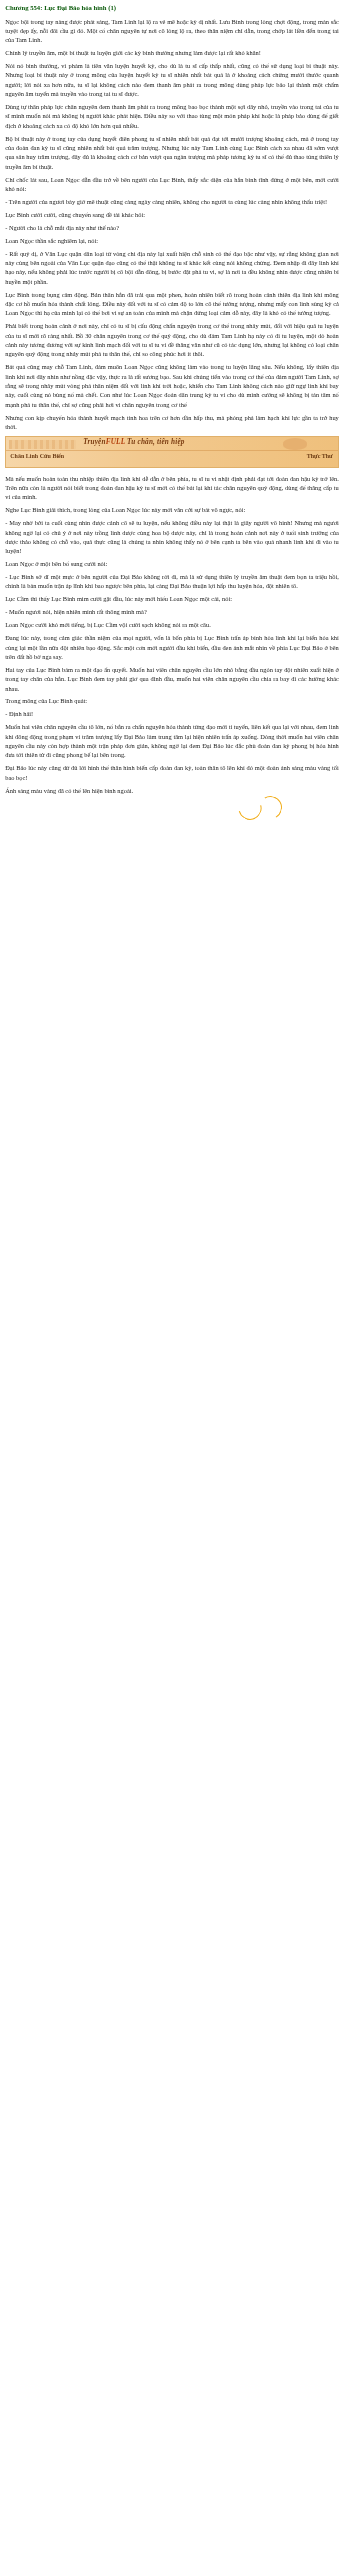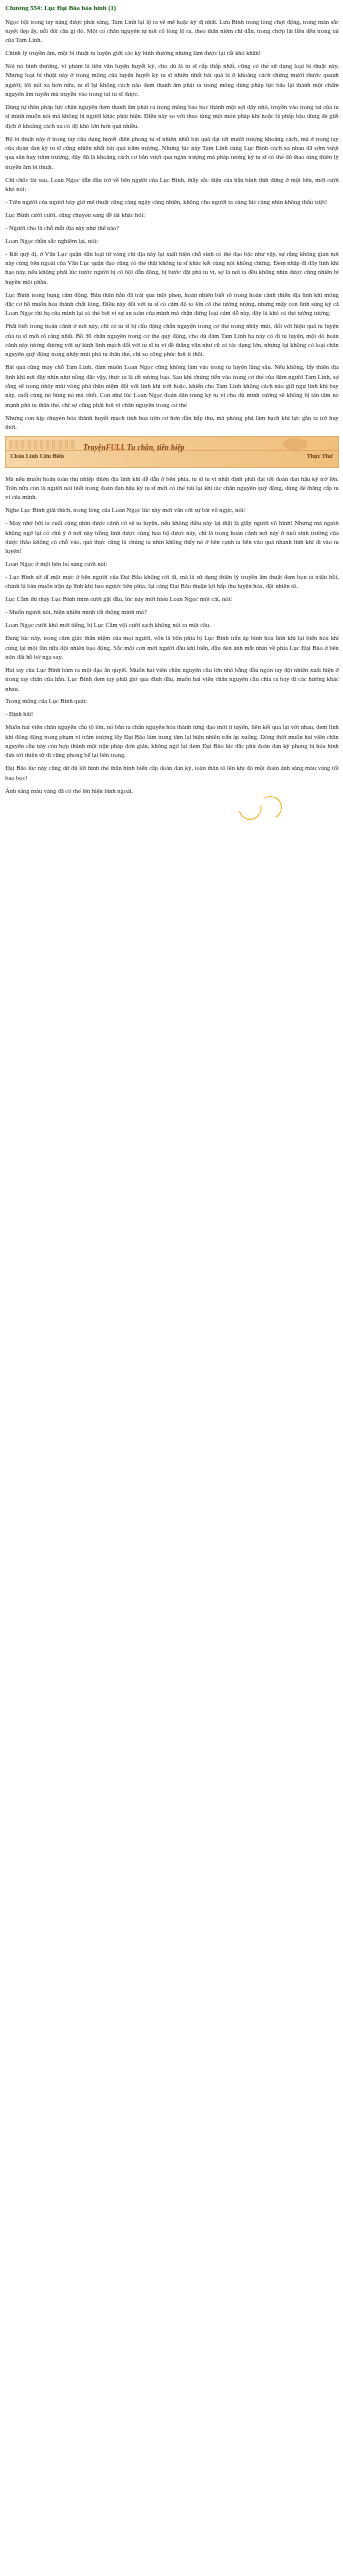--- a/index.html
+++ b/index.html
@@ -41,21 +41,21 @@
     margin: 5.2px 0 5.2px 0;
     position: relative;
     height: 30px;
     background: linear-gradient(90deg,#f6d6a8 0%, #f2c98f 40%, #efc07c 100%);
     border: 0.5px solid #e0b06a;
     overflow: hidden;
   }
   .banner .bn-title {
     position: absolute;
     left: 77px;
-    top: 7px;
+    top: 1px;
     font-size: 7.2px;
     font-weight: bold;
     font-style: italic;
     color: #7a3b10;
     letter-spacing: 0.2px;
   }
   .banner .bn-title .mid {
     color: #b23c0a;
   }
   .banner .bn-sub {

